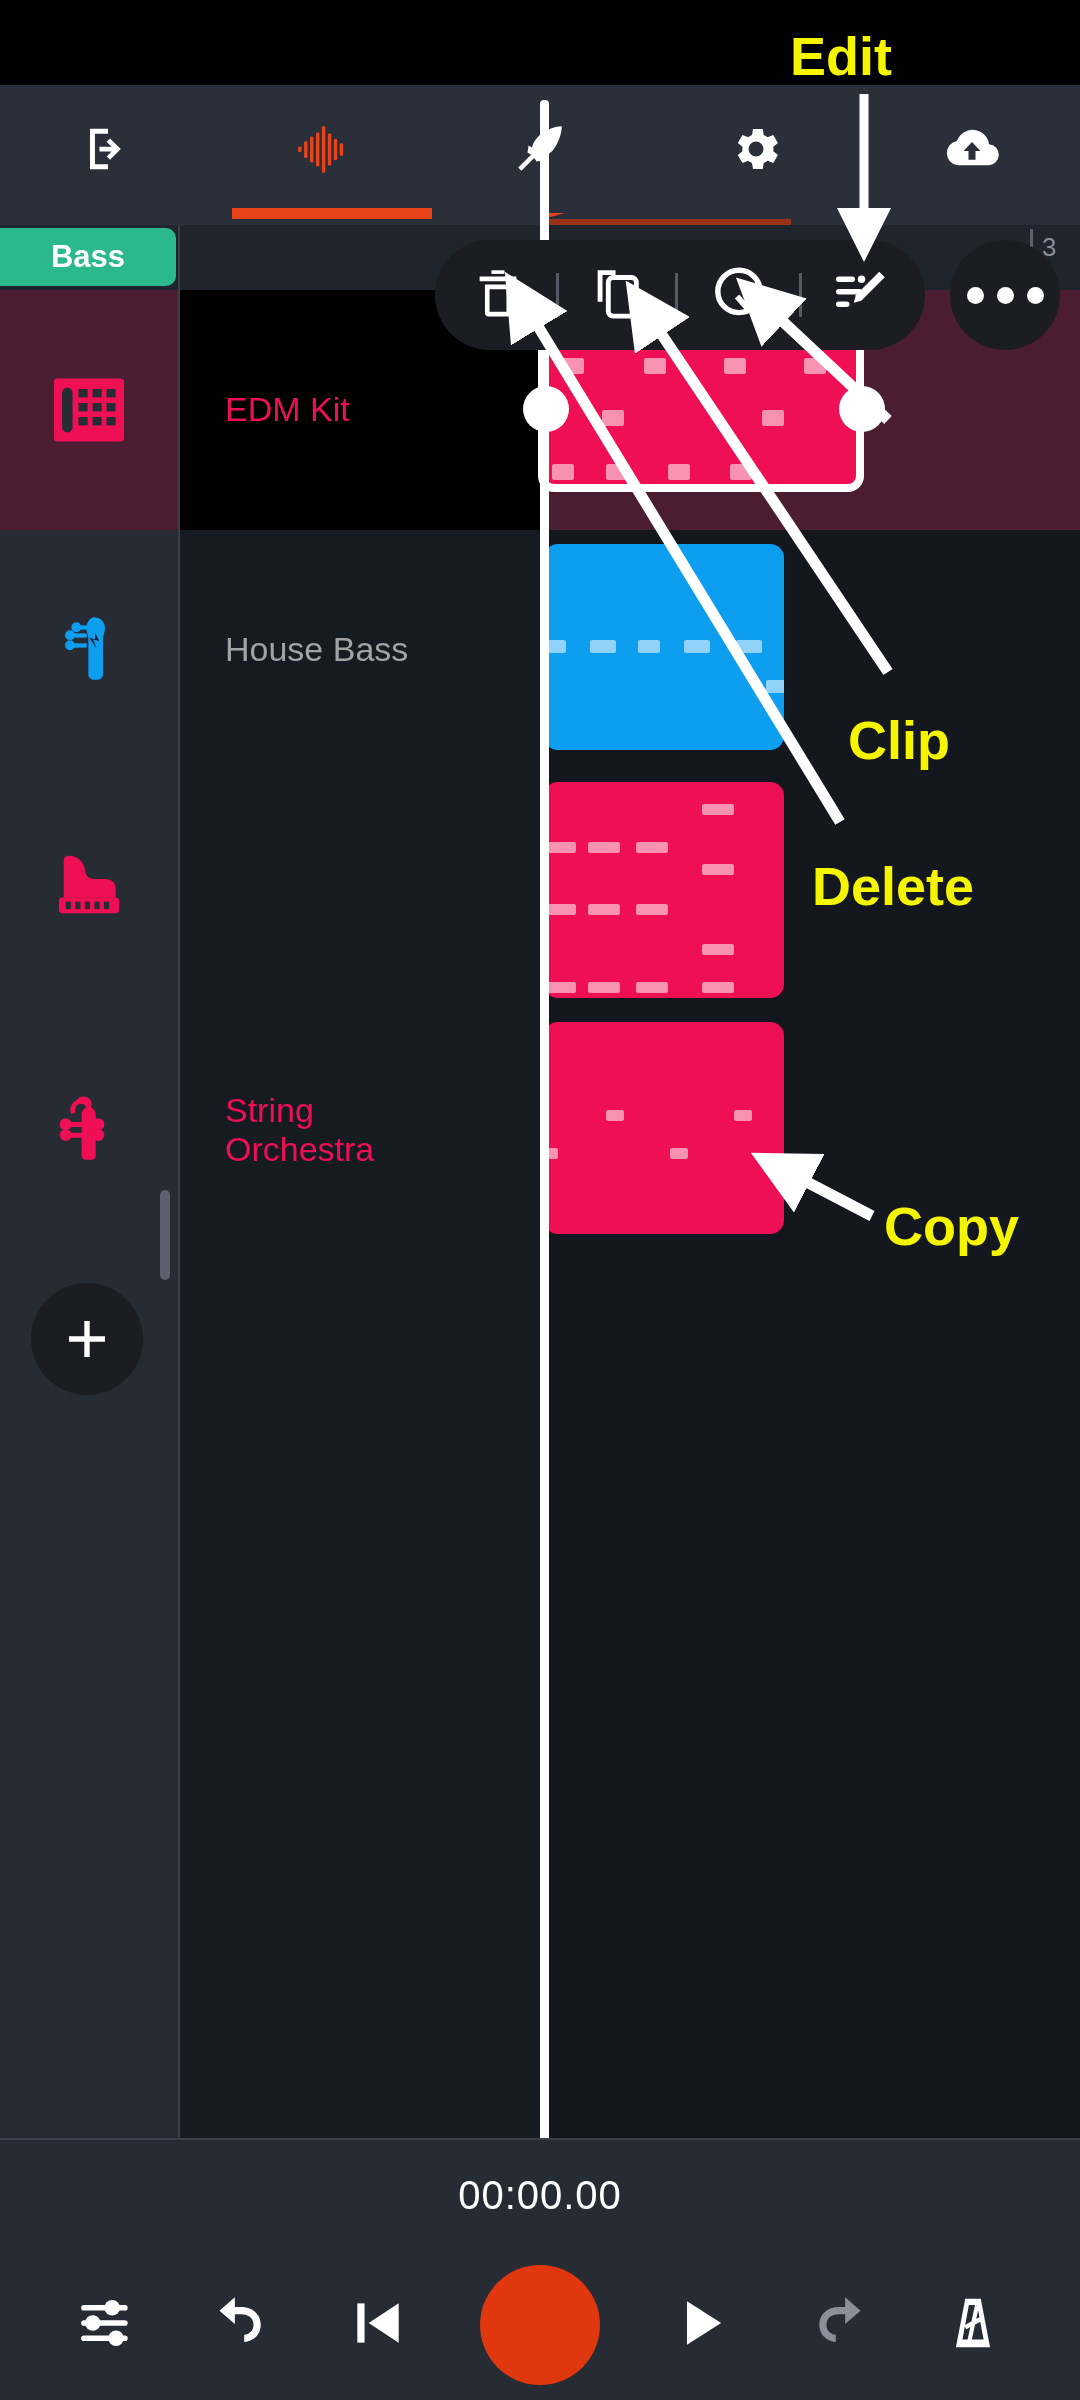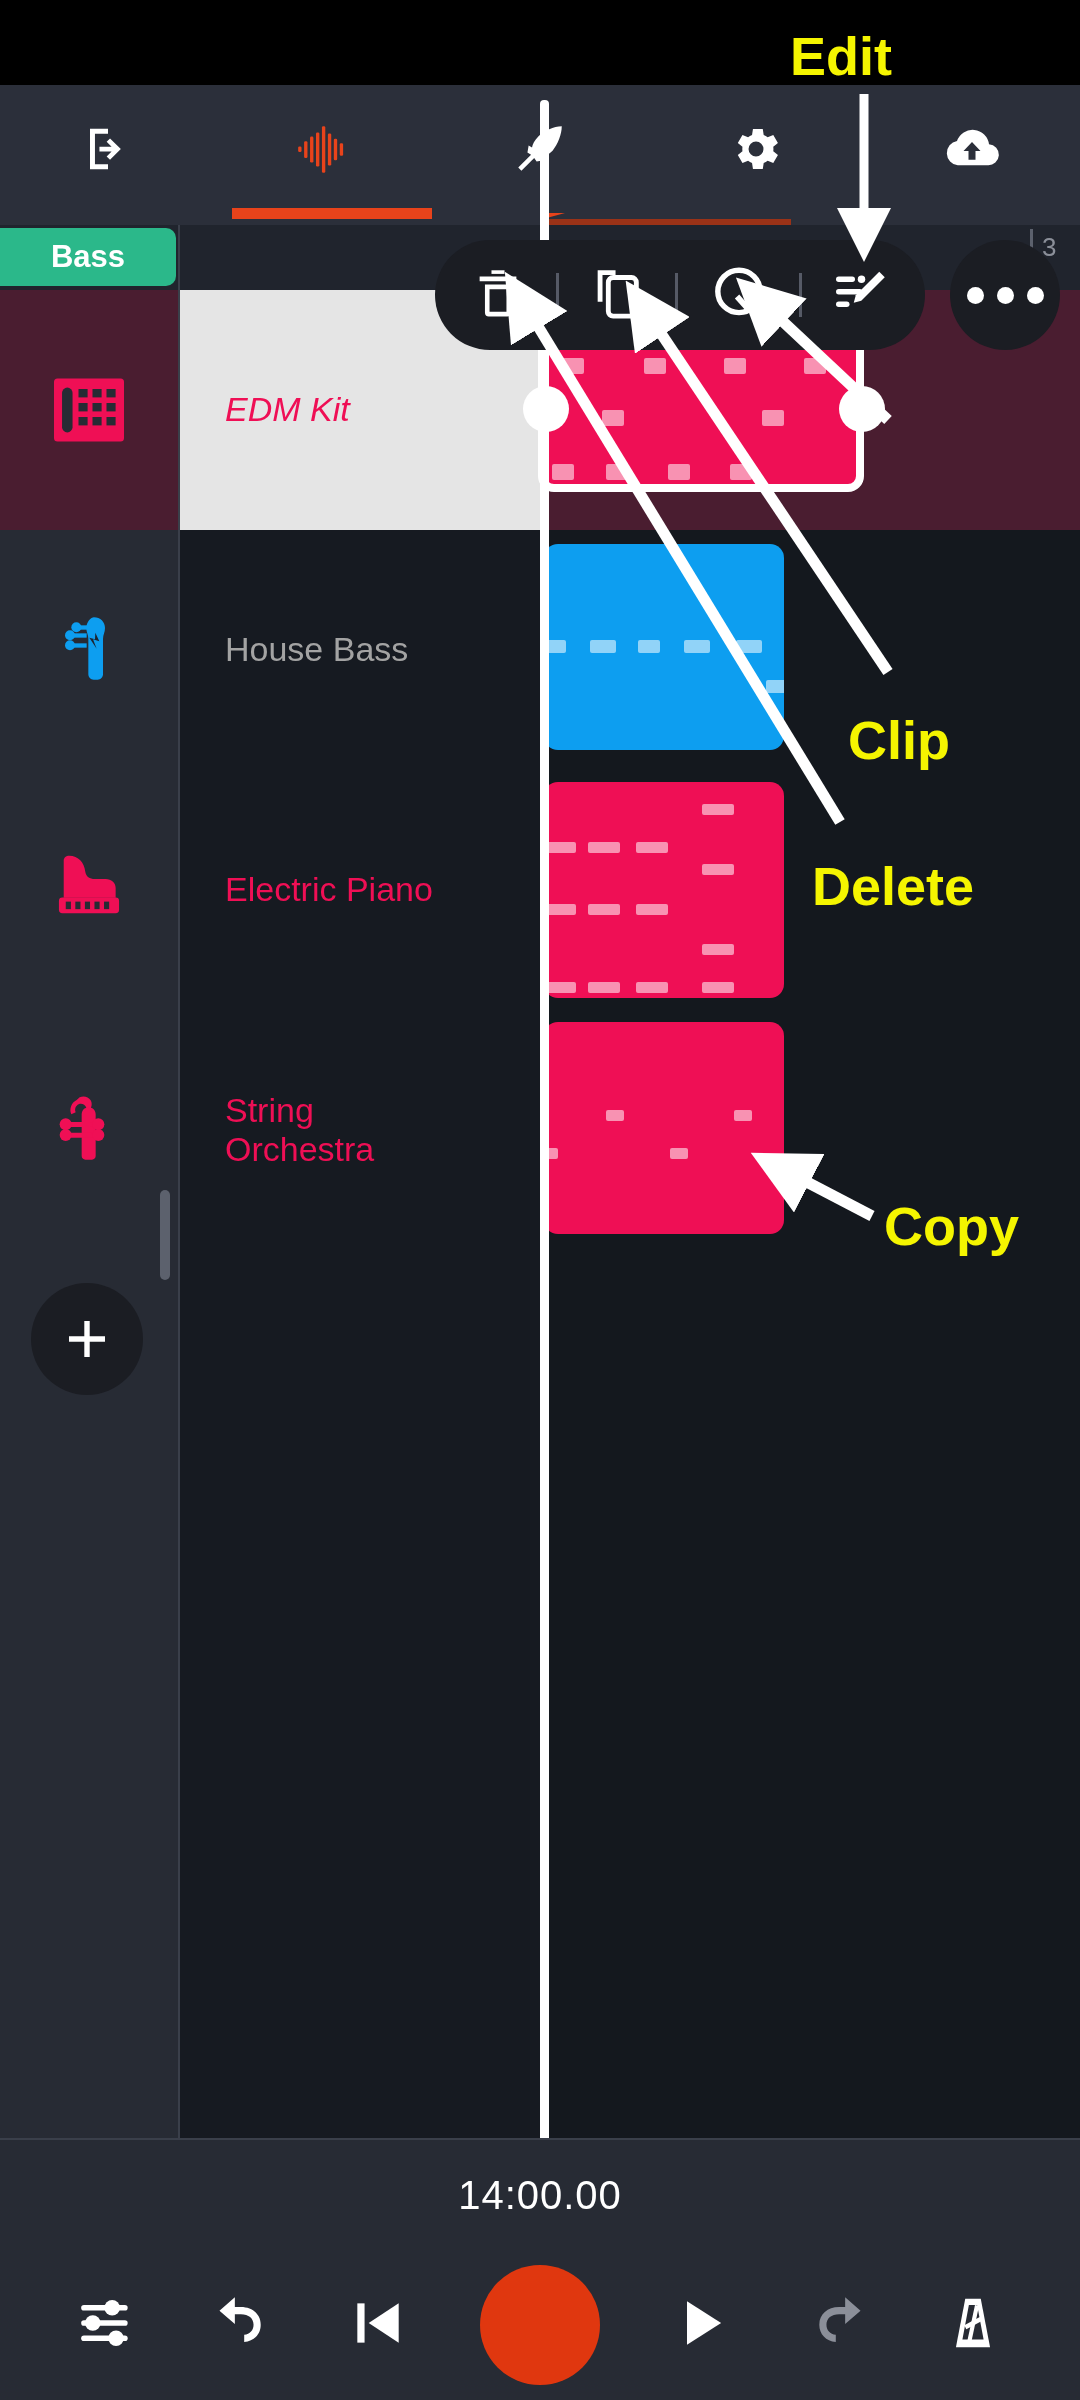--- a/index.html
+++ b/index.html
@@ -75,21 +75,21 @@
   
   .namecol {
     position: absolute; left: 180px; top: 290px; width: 360px; height: 1850px;
     background: #161a21;
   }
   .trackname {
     position: absolute; left: 0; width: 360px; height: 240px;
     display: flex; align-items: center; padding-left: 45px;
     font-size: 34px; line-height: 1.15;
   }
-  .trackname.sel { background: #e5e5e5; font-style: italic; }
+  .trackname.sel { background: #000000; }
 
   
   .lanes {
     position: absolute; left: 540px; top: 290px; width: 540px; height: 1850px;
     background: #14181e;
   }
   .lane { position: absolute; left: 0; width: 540px; height: 240px; }
   .lane.sel { background: #4a1d30; }
 
   .clip {
@@ -283,21 +283,20 @@
             <circle cx="14.8" cy="13.5" r="1.8"></circle>
         </g>
       </svg>
     </div>
   </div>
   <div class="headcol-divider"></div>
 
   <div class="namecol">
     <div class="trackname sel" style="top:0; color:#ef0f55">EDM Kit</div>
     <div class="trackname" style="top:240px; color:#a3a3a3">House Bass</div>
-    <div class="trackname" style="top:480px; color:#ef0f55">Electric Piano</div>
     <div class="trackname" style="top:720px; color:#ef0f55; padding-right:110px">String Orchestra</div>
   </div>
 
   <div class="lanes">
 
     <div class="lane sel" style="top:0">
       <div class="clip" style="left:4px; top:42px; width:318px; height:155px; background:#ef0f55;">
         <div class="note" style="left:18px;  top:26px;  width:22px; height:16px"></div>
         <div class="note" style="left:100px; top:26px;  width:22px; height:16px"></div>
         <div class="note" style="left:180px; top:26px;  width:22px; height:16px"></div>
@@ -400,21 +399,21 @@
     </div>
   </div>
   <div class="more">
     <span class="dot"></span>
     <span class="dot"></span>
     <span class="dot"></span>
   </div>
 
   <div class="lanes-top-divider"></div>
   <div class="timebar">
-    <span class="timecode">14:00.00</span>
+    <span class="timecode">00:00.00</span>
   </div>
 
   <div class="transport">
     <div>
       <svg width="62" height="62" viewBox="0 0 24 24">
         <g fill="#fff">
           <rect x="2" y="5" width="18" height="2.2" rx="1.1"></rect>
           <rect x="2" y="10.9" width="18" height="2.2" rx="1.1"></rect>
           <rect x="2" y="16.8" width="18" height="2.2" rx="1.1"></rect>
           <circle cx="14" cy="6.1" r="3"></circle>

